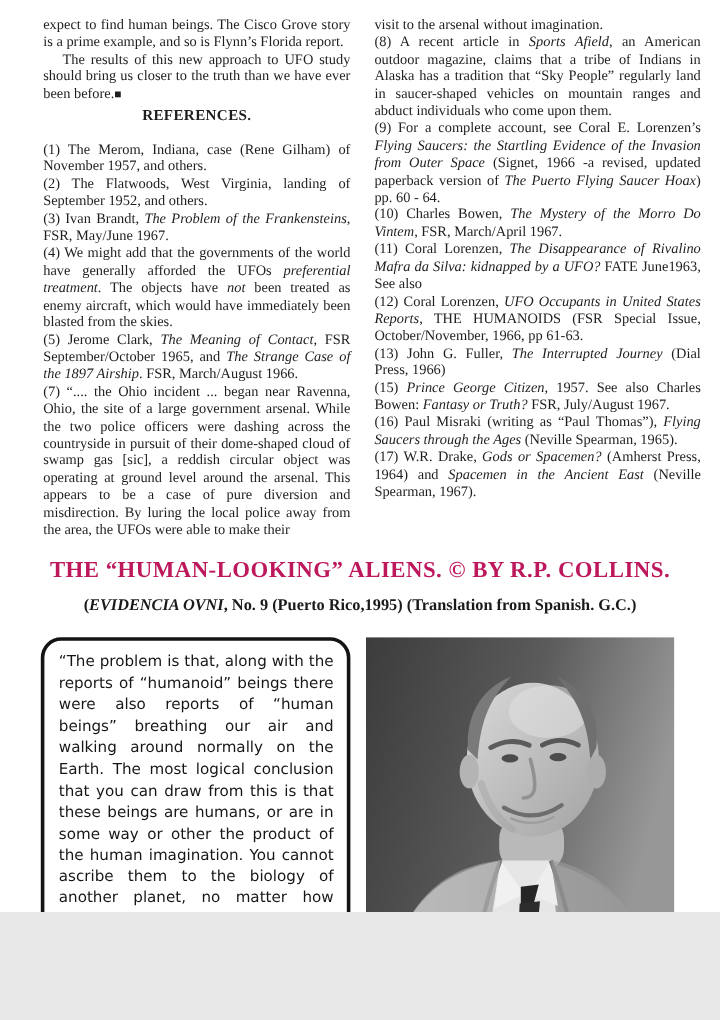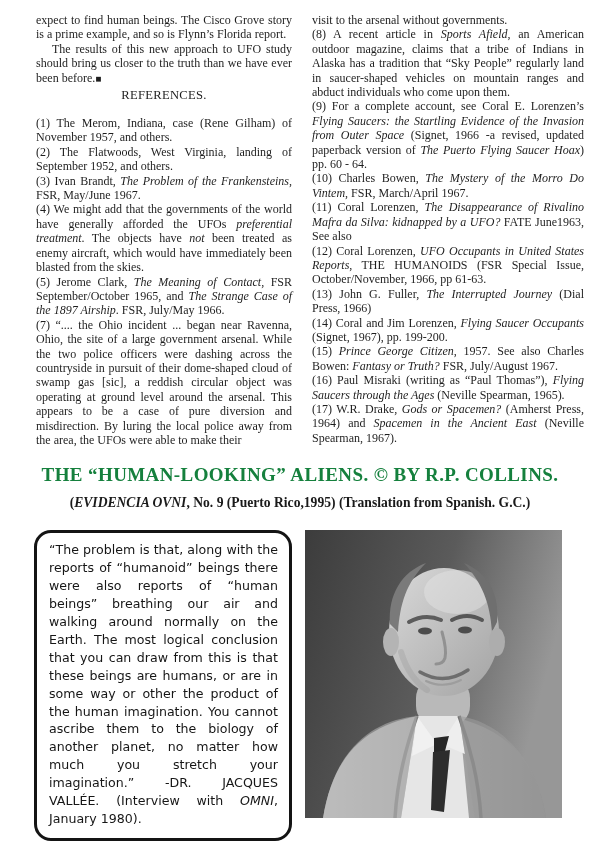--- a/index.html
+++ b/index.html
@@ -1,36 +1,36 @@
 <!DOCTYPE html>
 <html><head>
 <meta charset="utf-8">
 <style>
   html,body { margin:0; padding:0; background:#e8e8e8; }
   .page {
-    width:600px; height:850px; margin:0 auto; background:#ffffff;
+    width:600px; height:760px; margin:0 auto; background:#ffffff;
     font-family:"Liberation Serif", serif; color:#1e1e1e;
     overflow:hidden; position:relative; box-sizing:border-box;
   }
   .columns { display:flex; gap:20px; padding:13px 16px 0 36px; }
   .col-left  { width:256px; flex:none; }
   .col-right { width:272px; flex:none; }
   .col-left p, .col-right p {
     margin:0; font-size:12px; line-height:14.4px; text-align:justify;
   }
   .indent { text-indent:16px; }
   .ref-heading {
-    font-weight:normal; text-align:center; font-size:12.6px;
+    font-weight:bold; text-align:center; font-size:12.6px;
     margin:2px 0 13px 0; letter-spacing:0.3px;
   }
   .it { font-style:italic; }
   .end-mark { font-size:10px; letter-spacing:0; }
   .title-block { text-align:center; margin-top:17px; }
   .page-title {
-    font-size:19px; font-weight:bold; letter-spacing:0.4px; color:#15803d;
+    font-size:19px; font-weight:bold; letter-spacing:0.4px; color:#be185d;
   }
   .page-subtitle { margin-top:9px; font-size:13.6px; font-weight:bold; color:#1a1a1a; }
   .page-subtitle .src { font-style:italic;text-align:center; }
   .feature { display:flex; gap:13px; padding:19px 16px 0 34px; align-items:flex-start; }
   .quote-box {
     width:258px; flex:none; box-sizing:border-box;
     border:3px solid #141414; border-radius:17px;
     padding:8px 11px 10px 12px;
     font-family:"DejaVu Sans", sans-serif;
     font-size:12.6px; line-height:17.9px; text-align:justify; color:#161616;
@@ -46,34 +46,33 @@
   <div class="columns">
     <div class="col-left">
       <p>expect to find human beings.  The Cisco Grove story is a prime example, and so is Flynn’s Florida report.</p>
       <p class="indent"><span>The results of this new approach to UFO study should bring us closer to the truth than we have ever been before.</span><span class="end-mark">■</span></p>
       <div class="ref-heading">REFERENCES.</div>
       <div>
           <p class="ref"><span>(1)    The Merom, Indiana, case (Rene Gilham) of November 1957, and others.</span></p>
           <p class="ref"><span>(2)   The Flatwoods, West Virginia, landing of September 1952, and others.</span></p>
           <p class="ref"><span>(3)   Ivan Brandt, </span><span class="it">The Problem of the Frankensteins</span><span>, FSR, May/June 1967.</span></p>
           <p class="ref"><span>(4)    We might add that the governments of the world have generally afforded the UFOs </span><span class="it">preferential treatment</span><span>. The objects have </span><span class="it">not</span><span> been treated as enemy aircraft, which would have immediately been blasted from the skies.</span></p>
-          <p class="ref"><span>(5)    Jerome Clark, </span><span class="it">The Meaning of Contact</span><span>, FSR September/October 1965, and </span><span class="it">The Strange Case of the 1897 Airship</span><span>.  FSR, July/May 1966.</span></p>
+          <p class="ref"><span>(5)    Jerome Clark, </span><span class="it">The Meaning of Contact</span><span>, FSR September/October 1965, and </span><span class="it">The Strange Case of the 1897 Airship</span><span>.  FSR, March/August 1966.</span></p>
           <p class="ref"><span>(7)   “.... the Ohio incident ... began near Ravenna, Ohio, the site of a large government arsenal.  While the two police officers were dashing across the countryside in pursuit of their dome-shaped cloud of swamp gas [sic], a reddish circular object was operating at ground level around the arsenal.  This appears to be a case of pure diversion and misdirection.  By luring the local police away from the area, the UFOs were able to make their</span></p>
         </div>
     </div>
     <div class="col-right">
-      <p>visit to the arsenal without governments.</p>
+      <p>visit to the arsenal without imagination.</p>
       <div>
           <p class="ref"><span>(8)   A recent article in </span><span class="it">Sports Afield</span><span>, an American outdoor magazine, claims that a tribe of Indians in Alaska has a tradition that “Sky People” regularly land in saucer-shaped vehicles on mountain ranges and abduct individuals who come upon them.</span></p>
           <p class="ref"><span>(9)    For a complete account, see Coral E. Lorenzen’s </span><span class="it">Flying Saucers: the Startling Evidence of the Invasion from Outer Space</span><span> (Signet, 1966 -a revised, updated paperback version of </span><span class="it">The Puerto Flying Saucer Hoax</span><span>) pp. 60 - 64.</span></p>
           <p class="ref"><span>(10) Charles Bowen, </span><span class="it">The Mystery of the Morro Do Vintem</span><span>, FSR, March/April 1967.</span></p>
           <p class="ref"><span>(11)   Coral Lorenzen, </span><span class="it">The Disappearance of Rivalino Mafra da Silva: kidnapped by a UFO?</span><span>  FATE  June1963, See also</span></p>
           <p class="ref"><span>(12)   Coral Lorenzen, </span><span class="it">UFO Occupants in United States Reports</span><span>,   THE HUMANOIDS (FSR Special Issue, October/November, 1966, pp 61-63.</span></p>
           <p class="ref"><span>(13)   John G. Fuller, </span><span class="it">The Interrupted Journey</span><span> (Dial Press, 1966)</span></p>
-          <p class="ref"><span>(14)   Coral and Jim Lorenzen, </span><span class="it">Flying Saucer Occupants</span><span> (Signet, 1967), pp. 199-200.</span></p>
           <p class="ref"><span>(15)   </span><span class="it">Prince George Citizen</span><span>,  1957.  See also Charles Bowen:  </span><span class="it">Fantasy or Truth?</span><span> FSR, July/August 1967.</span></p>
           <p class="ref"><span>(16)   Paul Misraki (writing as “Paul Thomas”), </span><span class="it">Flying Saucers through the Ages</span><span> (Neville Spearman, 1965).</span></p>
           <p class="ref"><span>(17)   W.R. Drake, </span><span class="it">Gods or Spacemen?</span><span>  (Amherst Press, 1964) and </span><span class="it">Spacemen in the Ancient East</span><span> (Neville Spearman, 1967).</span></p>
         </div>
     </div>
   </div>
 
   <div class="title-block">
     <div class="page-title">THE “HUMAN-LOOKING” ALIENS.  © BY R.P. COLLINS.</div>
     <div class="page-subtitle"><span>(</span><span class="src">EVIDENCIA OVNI</span><span>,  No. 9 (Puerto Rico,1995) (Translation from Spanish. G.C.)</span></div>

